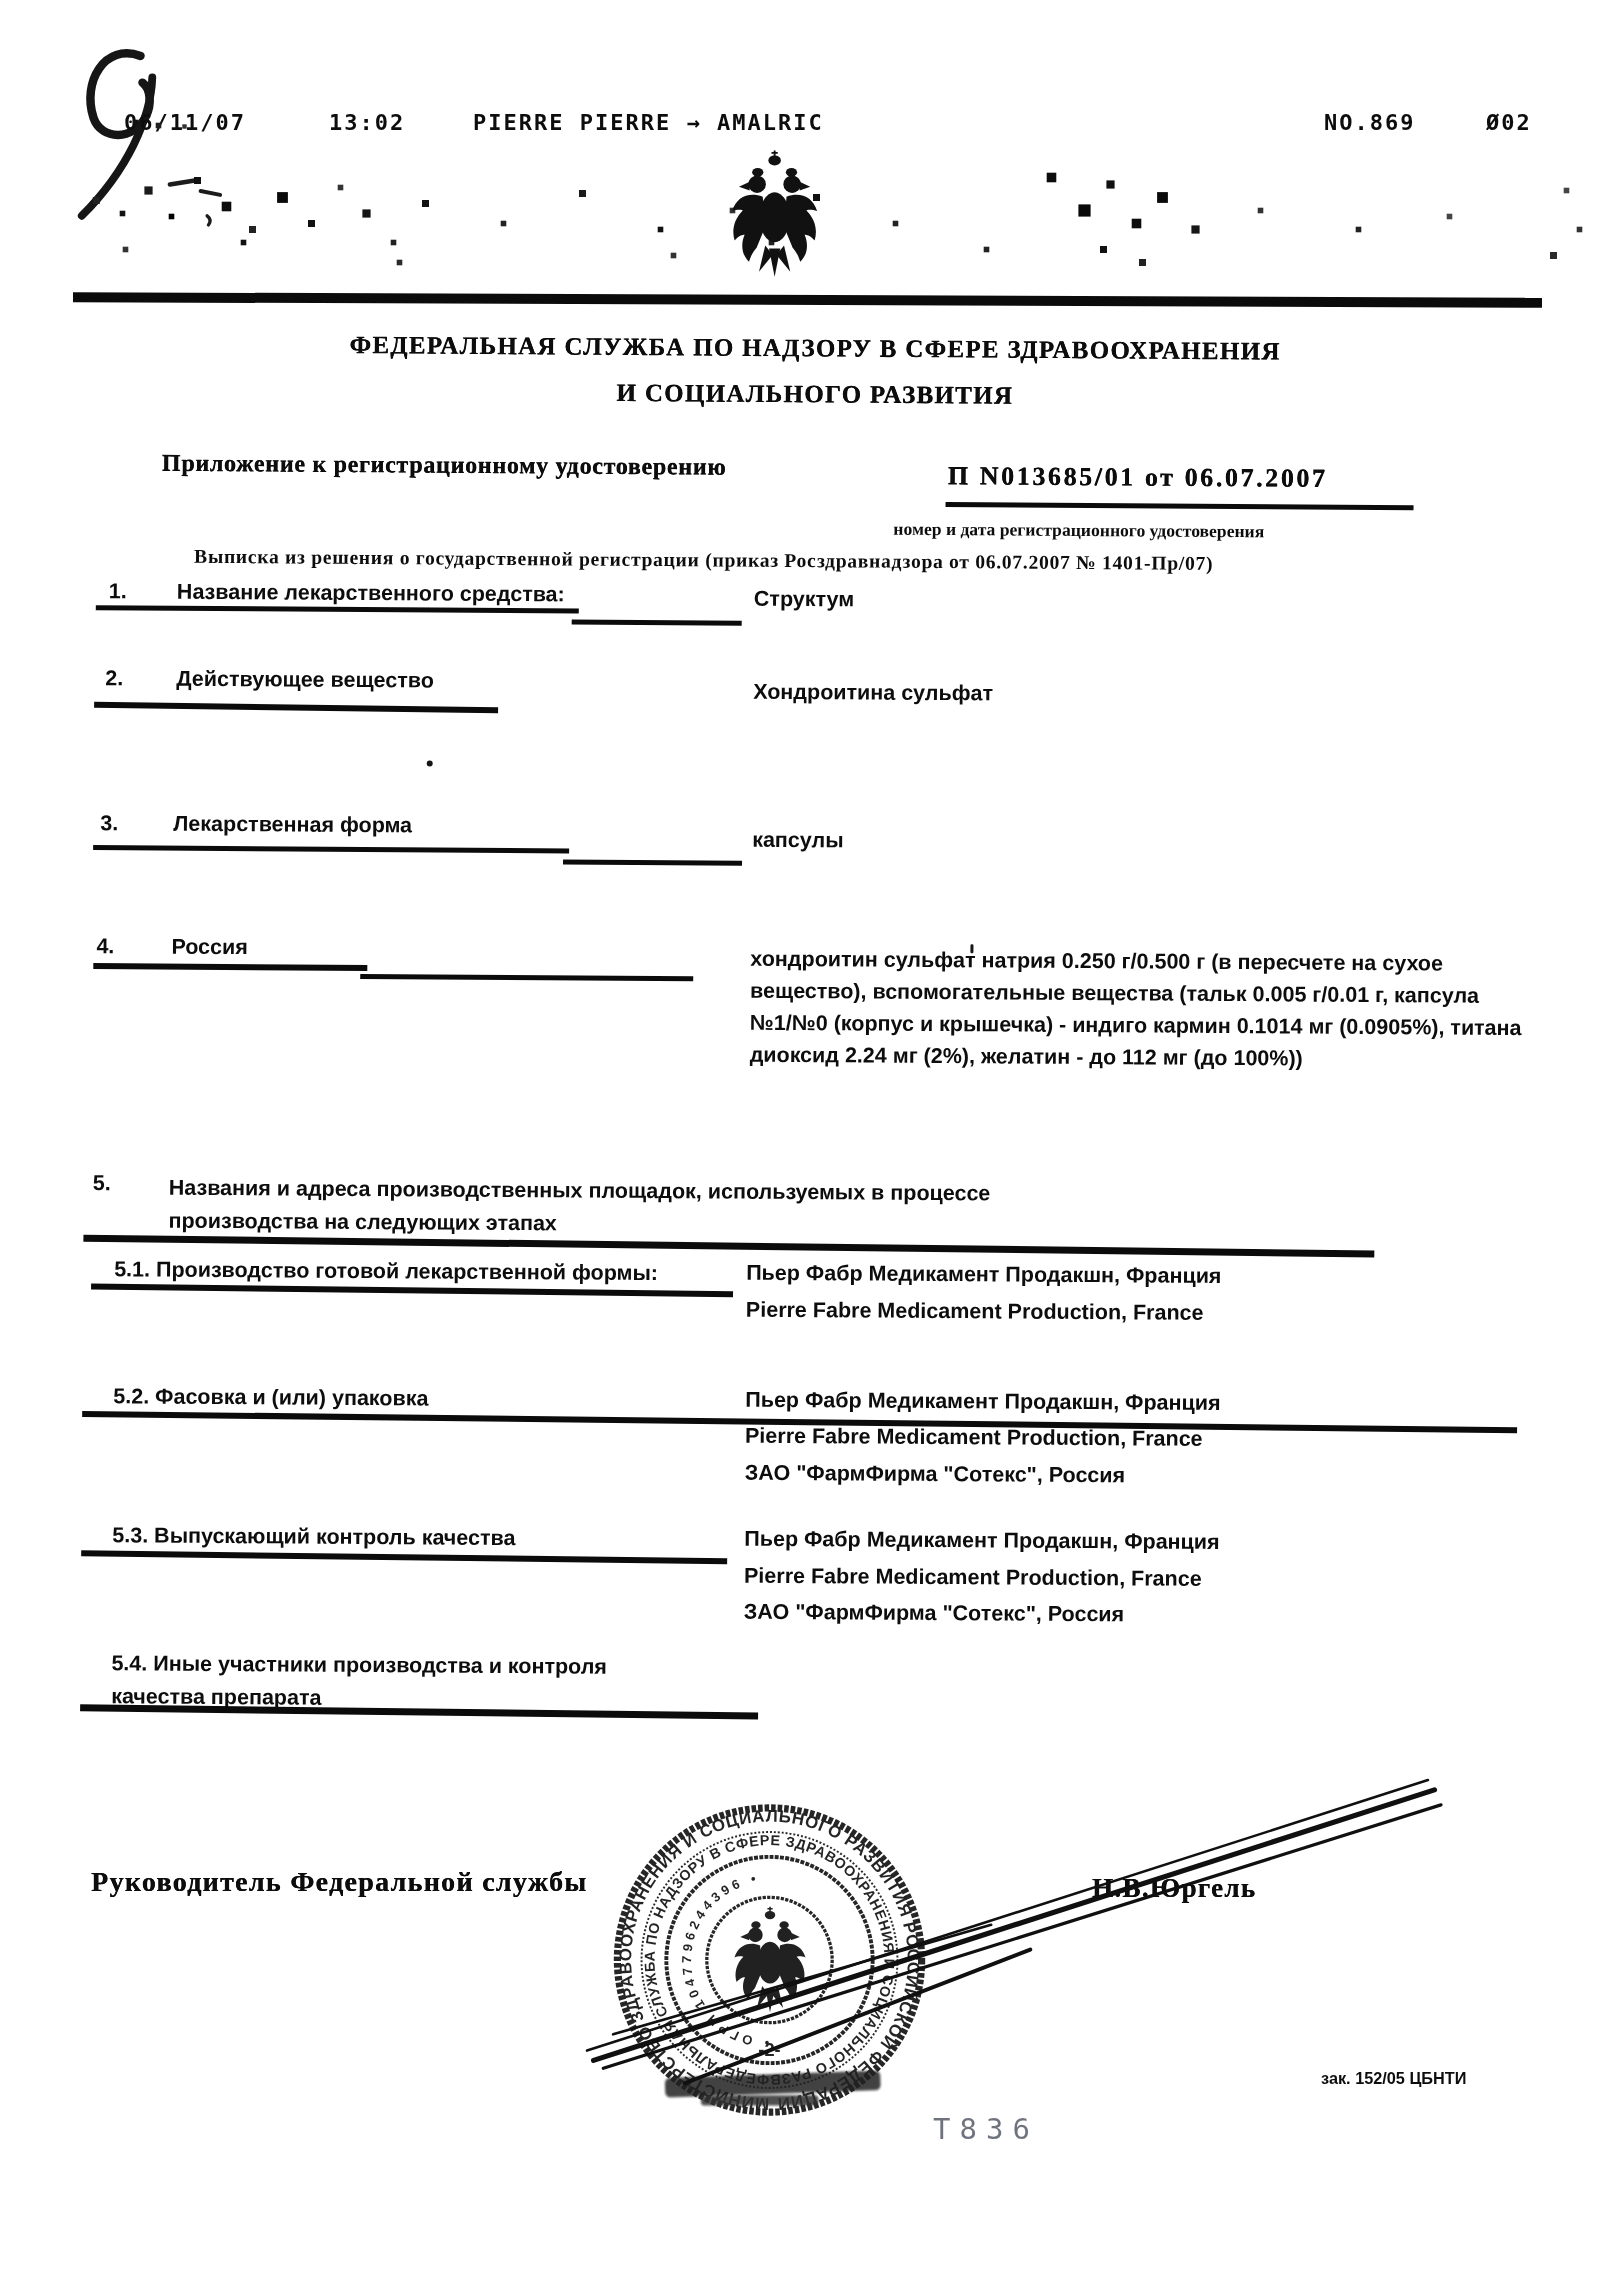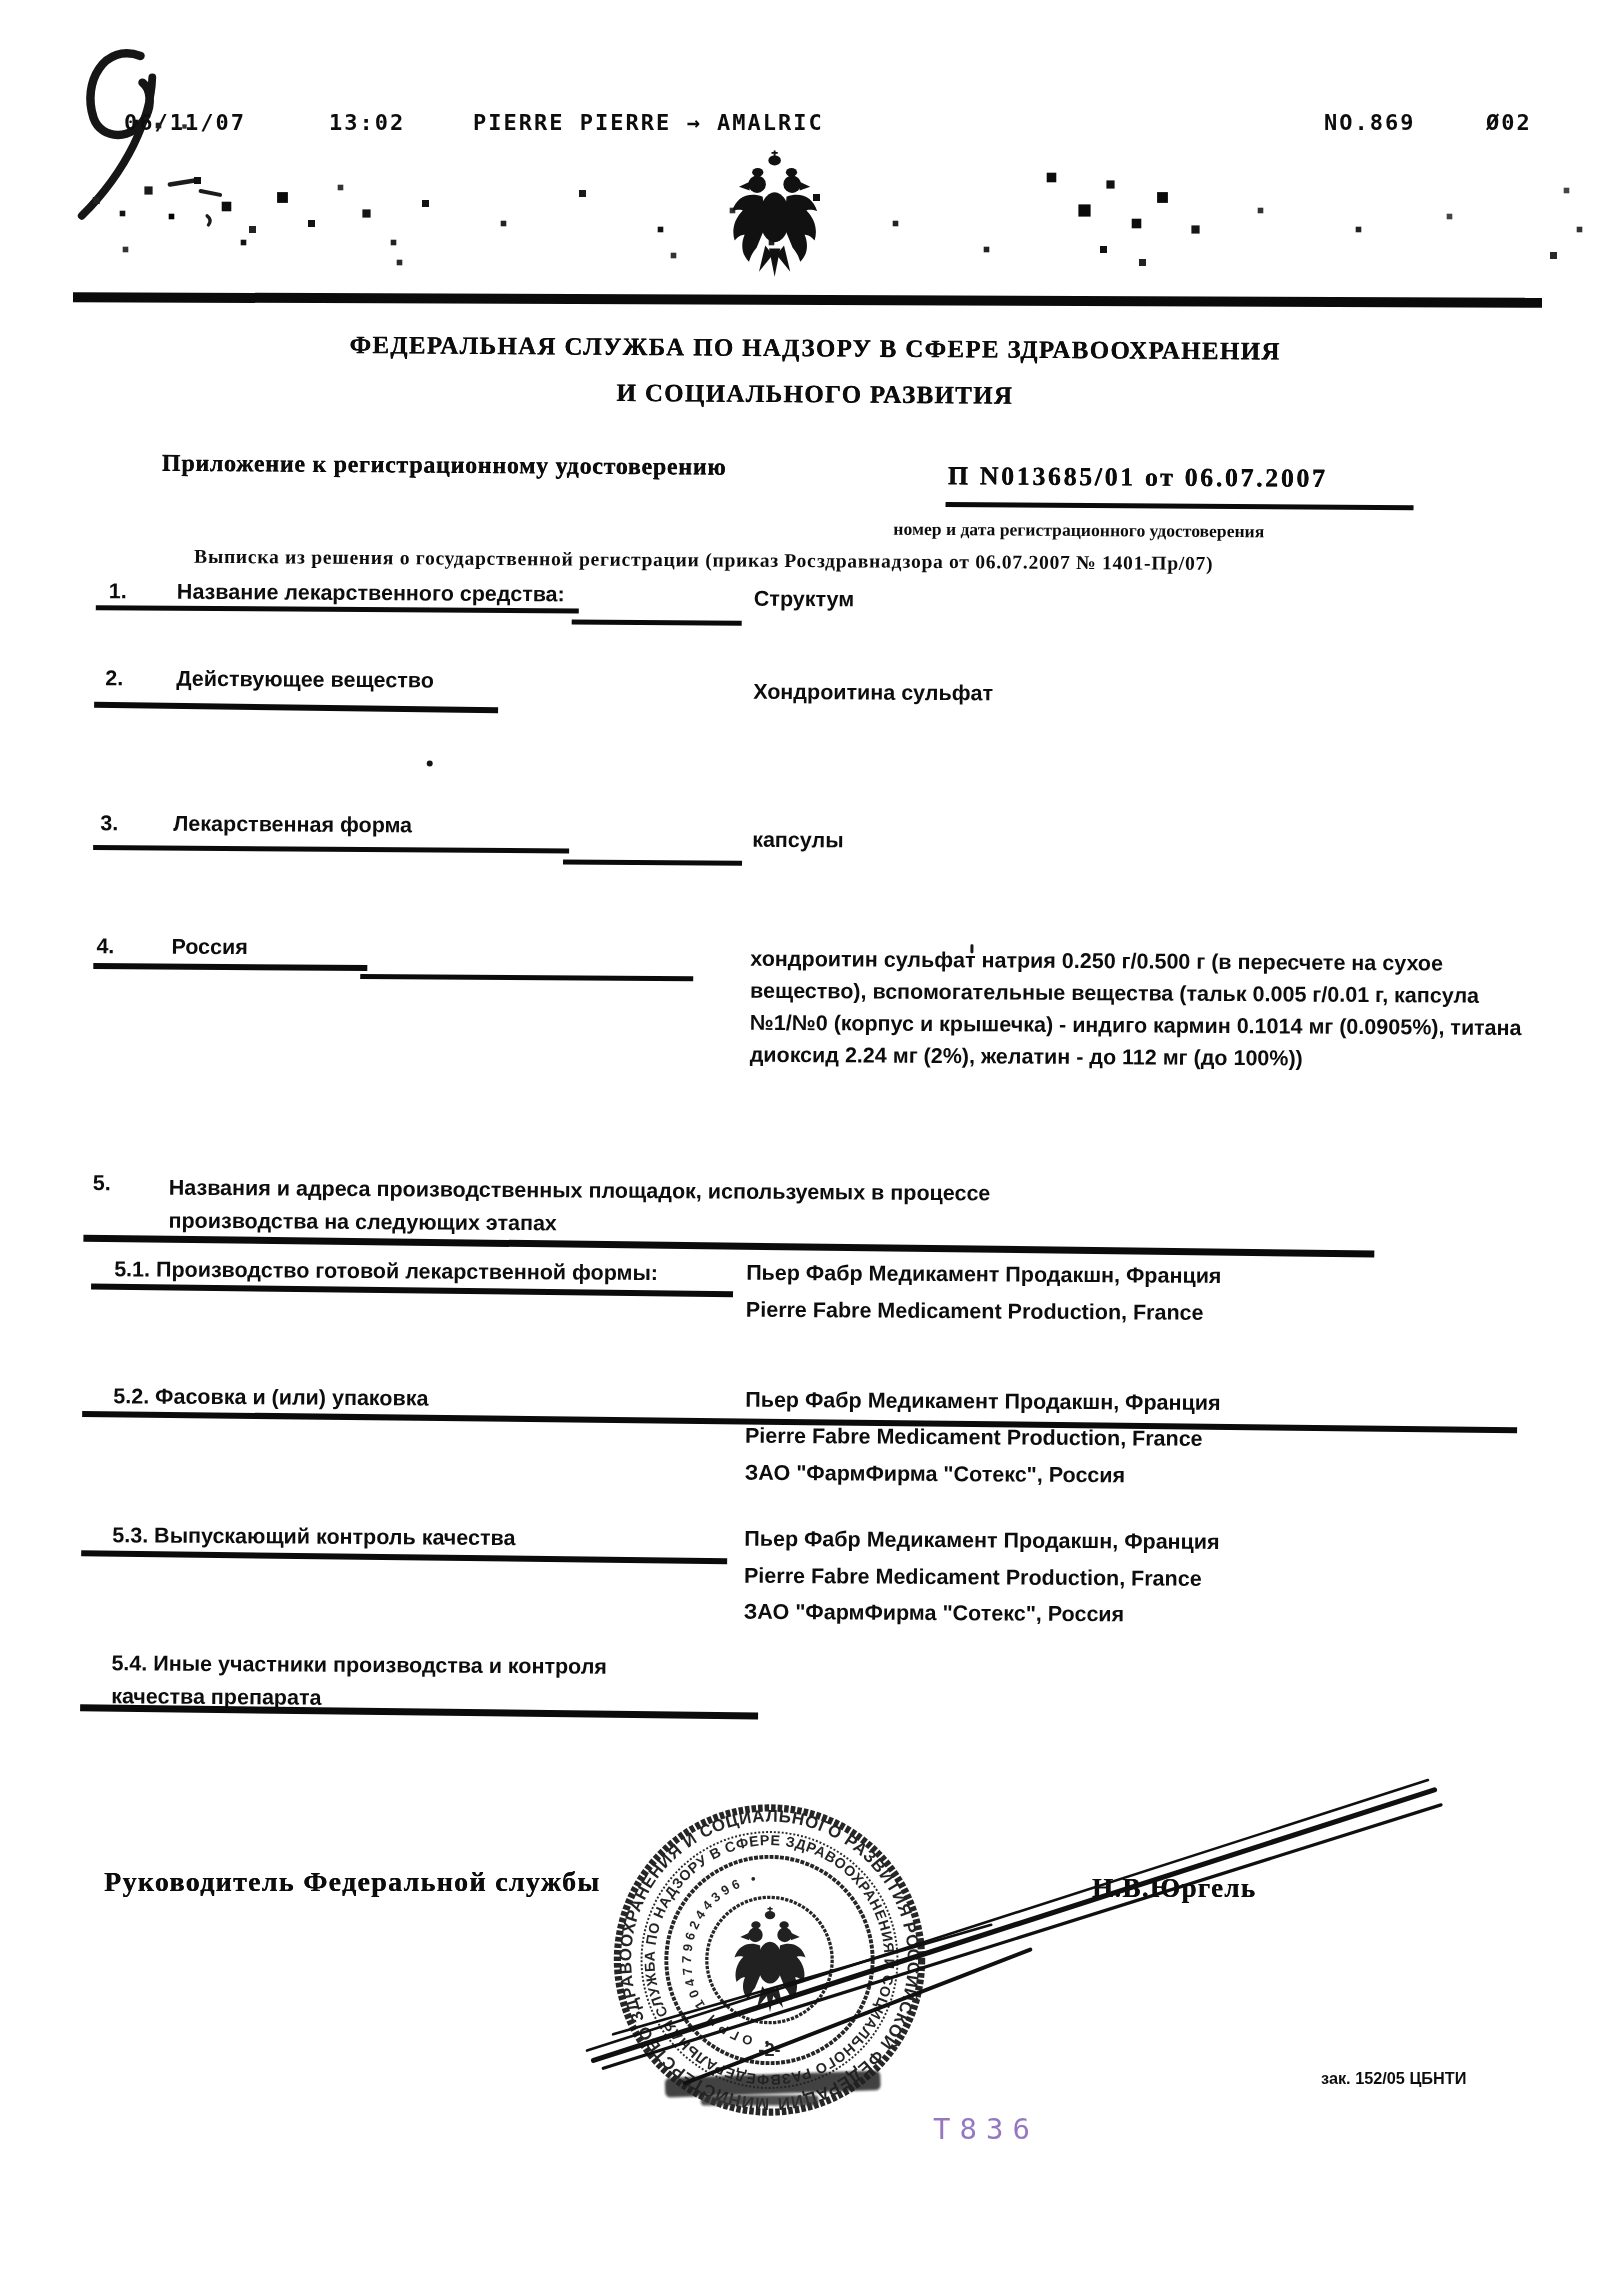--- a/index.html
+++ b/index.html
@@ -31,21 +31,21 @@
     157px 91px 0 1.3px #111,39px 98px 0 1.3px #333,339px 52px 0 2px #111,
     417px 72px 0 1.3px #222,496px 42px 0 2px #1a1a1a,574px 78px 0 1.3px #111,
     646px 59px 0 1.3px #333,730px 46px 0 2px #111,809px 72px 0 1.3px #222,
     965px 26px 0 3.3px #0c0c0c,998px 59px 0 4.6px #090909,1024px 33px 0 2.6px #111,
     1050px 72px 0 3.3px #0d0d0d,1076px 46px 0 3.9px #0a0a0a,1109px 78px 0 2.6px #161616,
     1017px 98px 0 2px #111,1056px 111px 0 2px #222,1174px 59px 0 1.3px #333,
     1272px 78px 0 1.3px #222,1363px 65px 0 1.3px #444,1467px 104px 0 2px #2a2a2a,
     1493px 78px 0 1.3px #333,1480px 39px 0 1.3px #444,900px 98px 0 1.3px #222,
     587px 104px 0 1.3px #333,313px 111px 0 1.3px #2a2a2a,685px 91px 0 1.3px #222,
     49px -29px 0 1.3px #111,72px -26px 0 1.3px #222,98px -25px 0 0.7px #333;}
-  .faint{font-size:29px;letter-spacing:9px;color:#4c1d95;opacity:.6;filter:blur(0.4px);}
+  .faint{font-size:29px;letter-spacing:9px;color:#0f172a;opacity:.6;filter:blur(0.4px);}
   svg{position:absolute;overflow:visible;}
   .stampbox{opacity:.93;}
 </style>
 </head>
 <body>
 
 <div id="page">
 
   <svg width="0" height="0">
     <defs>
@@ -147,21 +147,21 @@
     <div class="t sans b lab" style="left:121px;top:1523px;">5.3. Выпускающий контроль качества</div>
     <div class="t sans b val" style="left:753px;top:1522px;">Пьер Фабр Медикамент Продакшн, Франция</div>
     <div class="t sans b val" style="left:753px;top:1559px;">Pierre Fabre Medicament Production, France</div>
     <div class="t sans b val" style="left:753px;top:1595px;">ЗАО "ФармФирма "Сотекс", Россия</div>
     <div class="bar" style="left:90px;top:1552px;width:646px;height:5.9px;transform:rotate(0.3deg);"></div>
 
     <div class="t sans b lab wrap" style="left:121px;top:1647px;width:587px;line-height:33px;">5.4. Иные участники производства и контроля качества препарата</div>
     <div class="bar" style="left:90px;top:1706px;width:678px;height:6.5px;transform:rotate(0.3deg);"></div>
   </div>
 
-  <div class="t serif b ink" style="left:91px;top:1866px;font-size:28px;letter-spacing:1.3px;margin-left:13px;">Руководитель Федеральной службы</div>
+  <div class="t serif b ink" style="left:91px;top:1866px;font-size:28px;letter-spacing:1.3px;">Руководитель Федеральной службы</div>
   <div class="t serif b ink" style="left:1092px;top:1873px;font-size:27px;letter-spacing:1.3px;">Н.В.Юргель</div>
 
   <svg class="stampbox" width="333" height="346" viewBox="0 0 510 530" style="left:603px;top:1787px;">
     <defs>
       <path id="ringOuter" d="M255,477 a212,212 0 1,1 0.1,-424 a212,212 0 1,1 -0.1,424" fill="none"></path>
       <path id="ringMiddle" d="M255,441 a176,176 0 1,1 0.1,-352 a176,176 0 1,1 -0.1,352" fill="none"></path>
       <path id="ringInner" d="M255,385 a120,120 0 1,1 0.1,-240 a120,120 0 1,1 -0.1,240" fill="none"></path>
     </defs>
     <circle cx="255" cy="265" r="233" fill="none" stroke="#161616" stroke-width="11" stroke-dasharray="7 3"></circle>
     <circle cx="255" cy="265" r="196" fill="none" stroke="#1a1a1a" stroke-width="3" stroke-dasharray="3 3"></circle>

